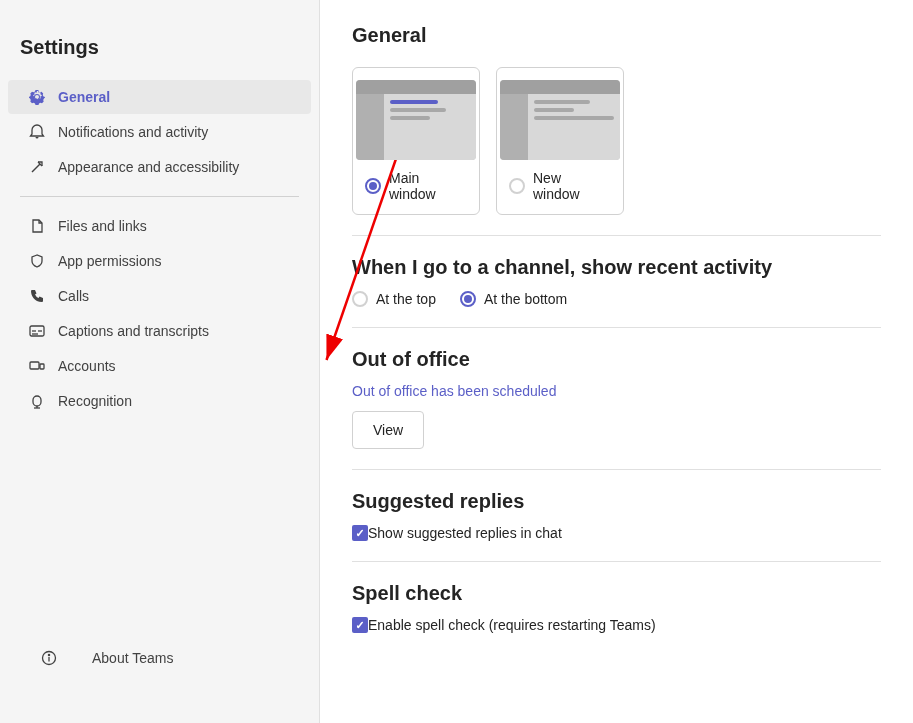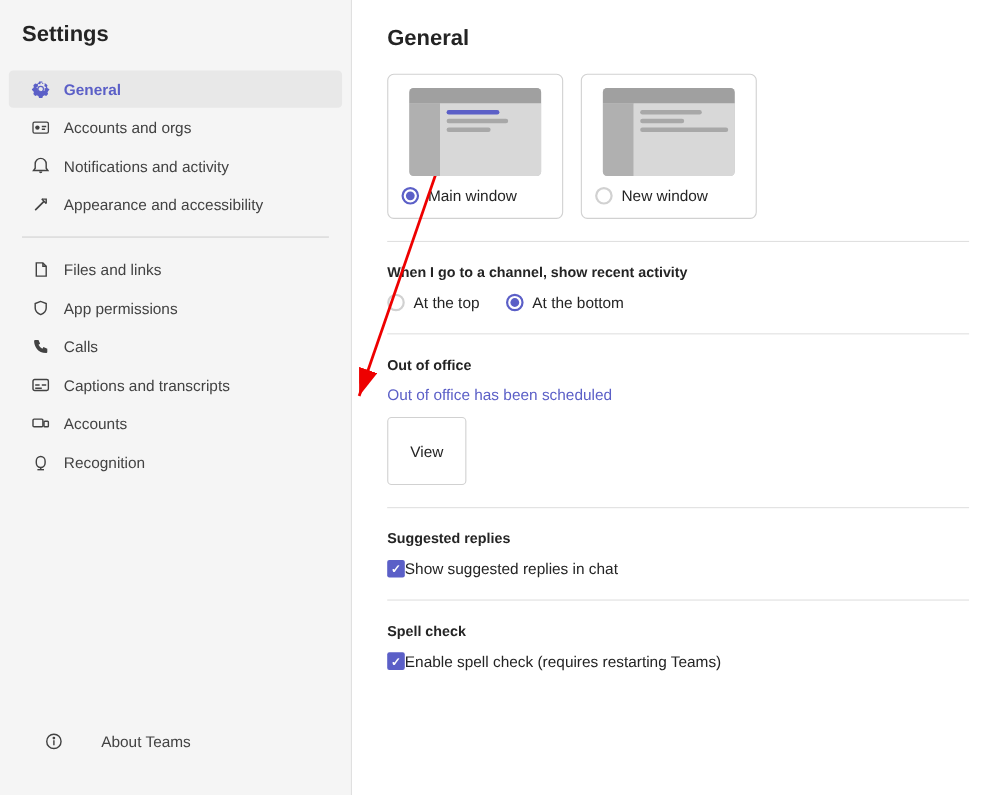--- a/index.html
+++ b/index.html
@@ -6,21 +6,21 @@
     body { font-family: 'Segoe UI', sans-serif; font-size: 14px; color: #242424; background: #fff; display: flex; height: 723px; overflow: hidden; }
 
     
     .sidebar {
       width: 320px;
       min-width: 320px;
       background: #f5f5f5;
       border-right: 1px solid #e0e0e0;
       display: flex;
       flex-direction: column;
-      padding: 20px 0;
+      padding: 36px 0;
       justify-content: center;
     }
     .sidebar-title {
       font-size: 20px;
       font-weight: 700;
       padding: 0 20px 20px 20px;
       color: #242424;
     }
     .sidebar-nav { flex: 1; }
     .sidebar-item {
@@ -54,21 +54,21 @@
     }
     .section { margin-bottom: 0; }
     .section-divider { border: none; border-top: 1px solid #e0e0e0; margin: 20px 0; }
 
     
     .window-options { display: flex; gap: 16px; margin-bottom: 8px; }
     .window-option {
       border: 1px solid #d1d1d1;
       border-radius: 6px;
       padding: 12px;
-      width: 160px;
+      width: 128px;
       cursor: pointer;
       display: flex;
       flex-direction: column;
       align-items: center;
       gap: 10px;
     }
     .window-preview {
       width: 120px;
       height: 80px;
       background: #c8c8c8;
@@ -126,41 +126,41 @@
     }
     .radio-circle.selected::after {
       content: '';
       width: 8px; height: 8px;
       border-radius: 50%;
       background: #5b5fc7;
     }
 
     
     .section-heading {
-      font-size: 13px;
+      font-size: 20px;
       font-weight: 600;
       color: #242424;
       margin-bottom: 12px;
     }
 
     
     .radio-group { display: flex; gap: 24px; align-items: flex-start; }
     .radio-label { display: flex; align-items: center; gap: 8px; cursor: pointer; }
 
     
     .oof-scheduled {
       color: #5b5fc7;
       margin-bottom: 12px;
       font-size: 14px;
     }
     .btn-view {
       border: 1px solid #d1d1d1;
       background: #fff;
       border-radius: 4px;
-      padding: 22px 20px;
+      padding: 10px 20px;
       cursor: pointer;
       font-size: 14px;
       color: #242424;
     }
 
     
     .checkbox-label { display: flex; align-items: center; gap: 0; cursor: pointer; }
     .checkbox-box {
       width: 16px; height: 16px;
       background: #5b5fc7;
@@ -186,31 +186,20 @@
   <nav class="sidebar-nav">
 
     <div class="sidebar-item active">
       <span class="icon">
         <svg width="16" height="16" viewBox="0 0 16 16" fill="currentColor">
             <path d="M8 5a3 3 0 1 0 0 6A3 3 0 0 0 8 5zm0 1a2 2 0 1 1 0 4A2 2 0 0 1 8 6z"></path>
             <path d="M9.5 1h-3l-.5 1.5-1.4.8L3 2.8 1.3 4.5l.5 1.6-.8 1.4L-.5 8v.5L1 9.5l.8 1.4-.5 1.6L3 14.2l1.6-.5 1.4.8L6.5 16h3l.5-1.5 1.4-.8 1.6.5 1.7-1.7-.5-1.6.8-1.4L16 8.5V8l-1.5-.5-.8-1.4.5-1.6-1.7-1.7-1.6.5-1.4-.8L9.5 1zm-1.5 1h1l.4 1.3.3.1 1.3-.4.7.7-.4 1.3.1.3L12.7 6v1l-1.3.4-.1.3.4 1.3-.7.7-1.3-.4-.3.1L9 10.7H8l-.4-1.3-.3-.1-1.3.4-.7-.7.4-1.3-.1-.3L4.3 7V6l1.3-.4.1-.3L5.3 4l.7-.7 1.3.4.3-.1L8 2z"></path>
           </svg>
       </span>
       <span>General</span>
-    </div>
-    <div class="sidebar-item">
-      <span class="icon">
-        <svg width="16" height="16" viewBox="0 0 16 16" fill="currentColor">
-            <rect x="1" y="3" width="14" height="10" rx="1.5" fill="none" stroke="currentColor" stroke-width="1.2"></rect>
-            <circle cx="5" cy="8" r="2"></circle>
-            <line x1="9" y1="7" x2="13" y2="7" stroke="currentColor" stroke-width="1.2"></line>
-            <line x1="9" y1="9.5" x2="12" y2="9.5" stroke="currentColor" stroke-width="1.2"></line>
-          </svg>
-      </span>
-      <span>Accounts and orgs</span>
     </div>
     <div class="sidebar-item">
       <span class="icon">
         <svg width="16" height="16" viewBox="0 0 16 16" fill="currentColor">
             <path d="M8 1a5 5 0 0 0-5 5v4l-1.5 2h13L13 10V6a5 5 0 0 0-5-5z" fill="none" stroke="currentColor" stroke-width="1.3"></path>
             <path d="M6.5 13a1.5 1.5 0 0 0 3 0"></path>
           </svg>
       </span>
       <span>Notifications and activity</span>
     </div>

